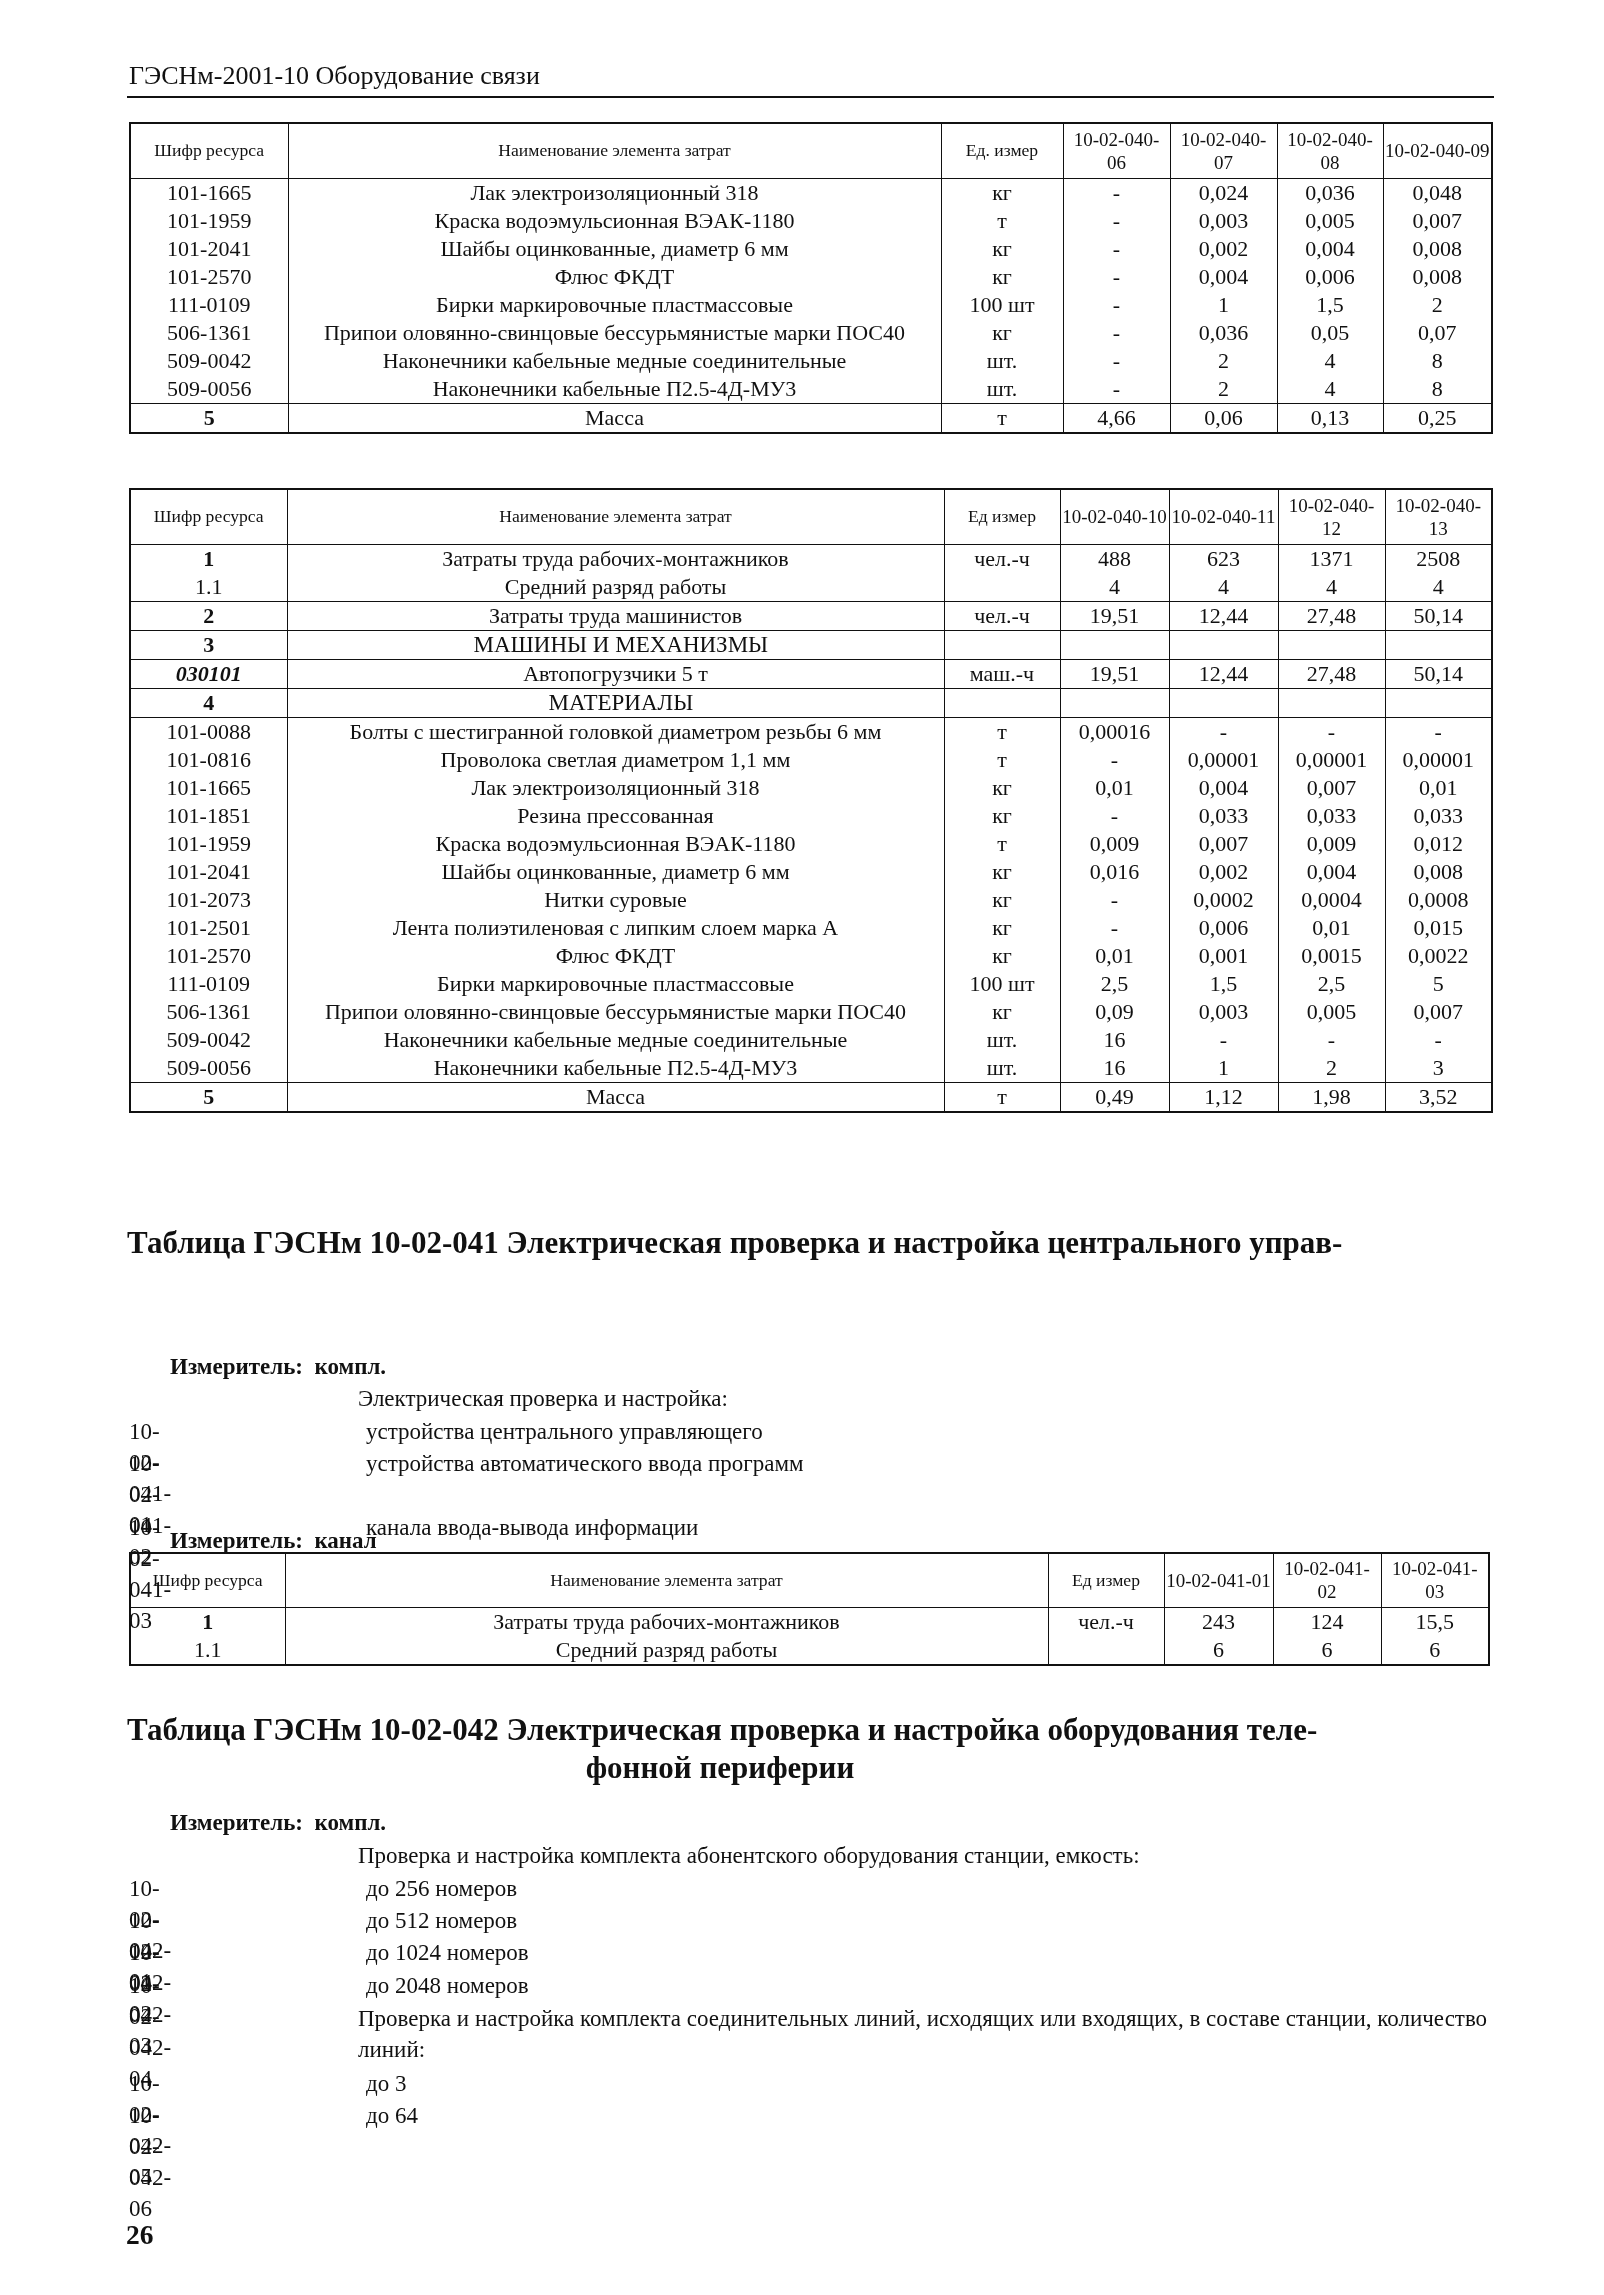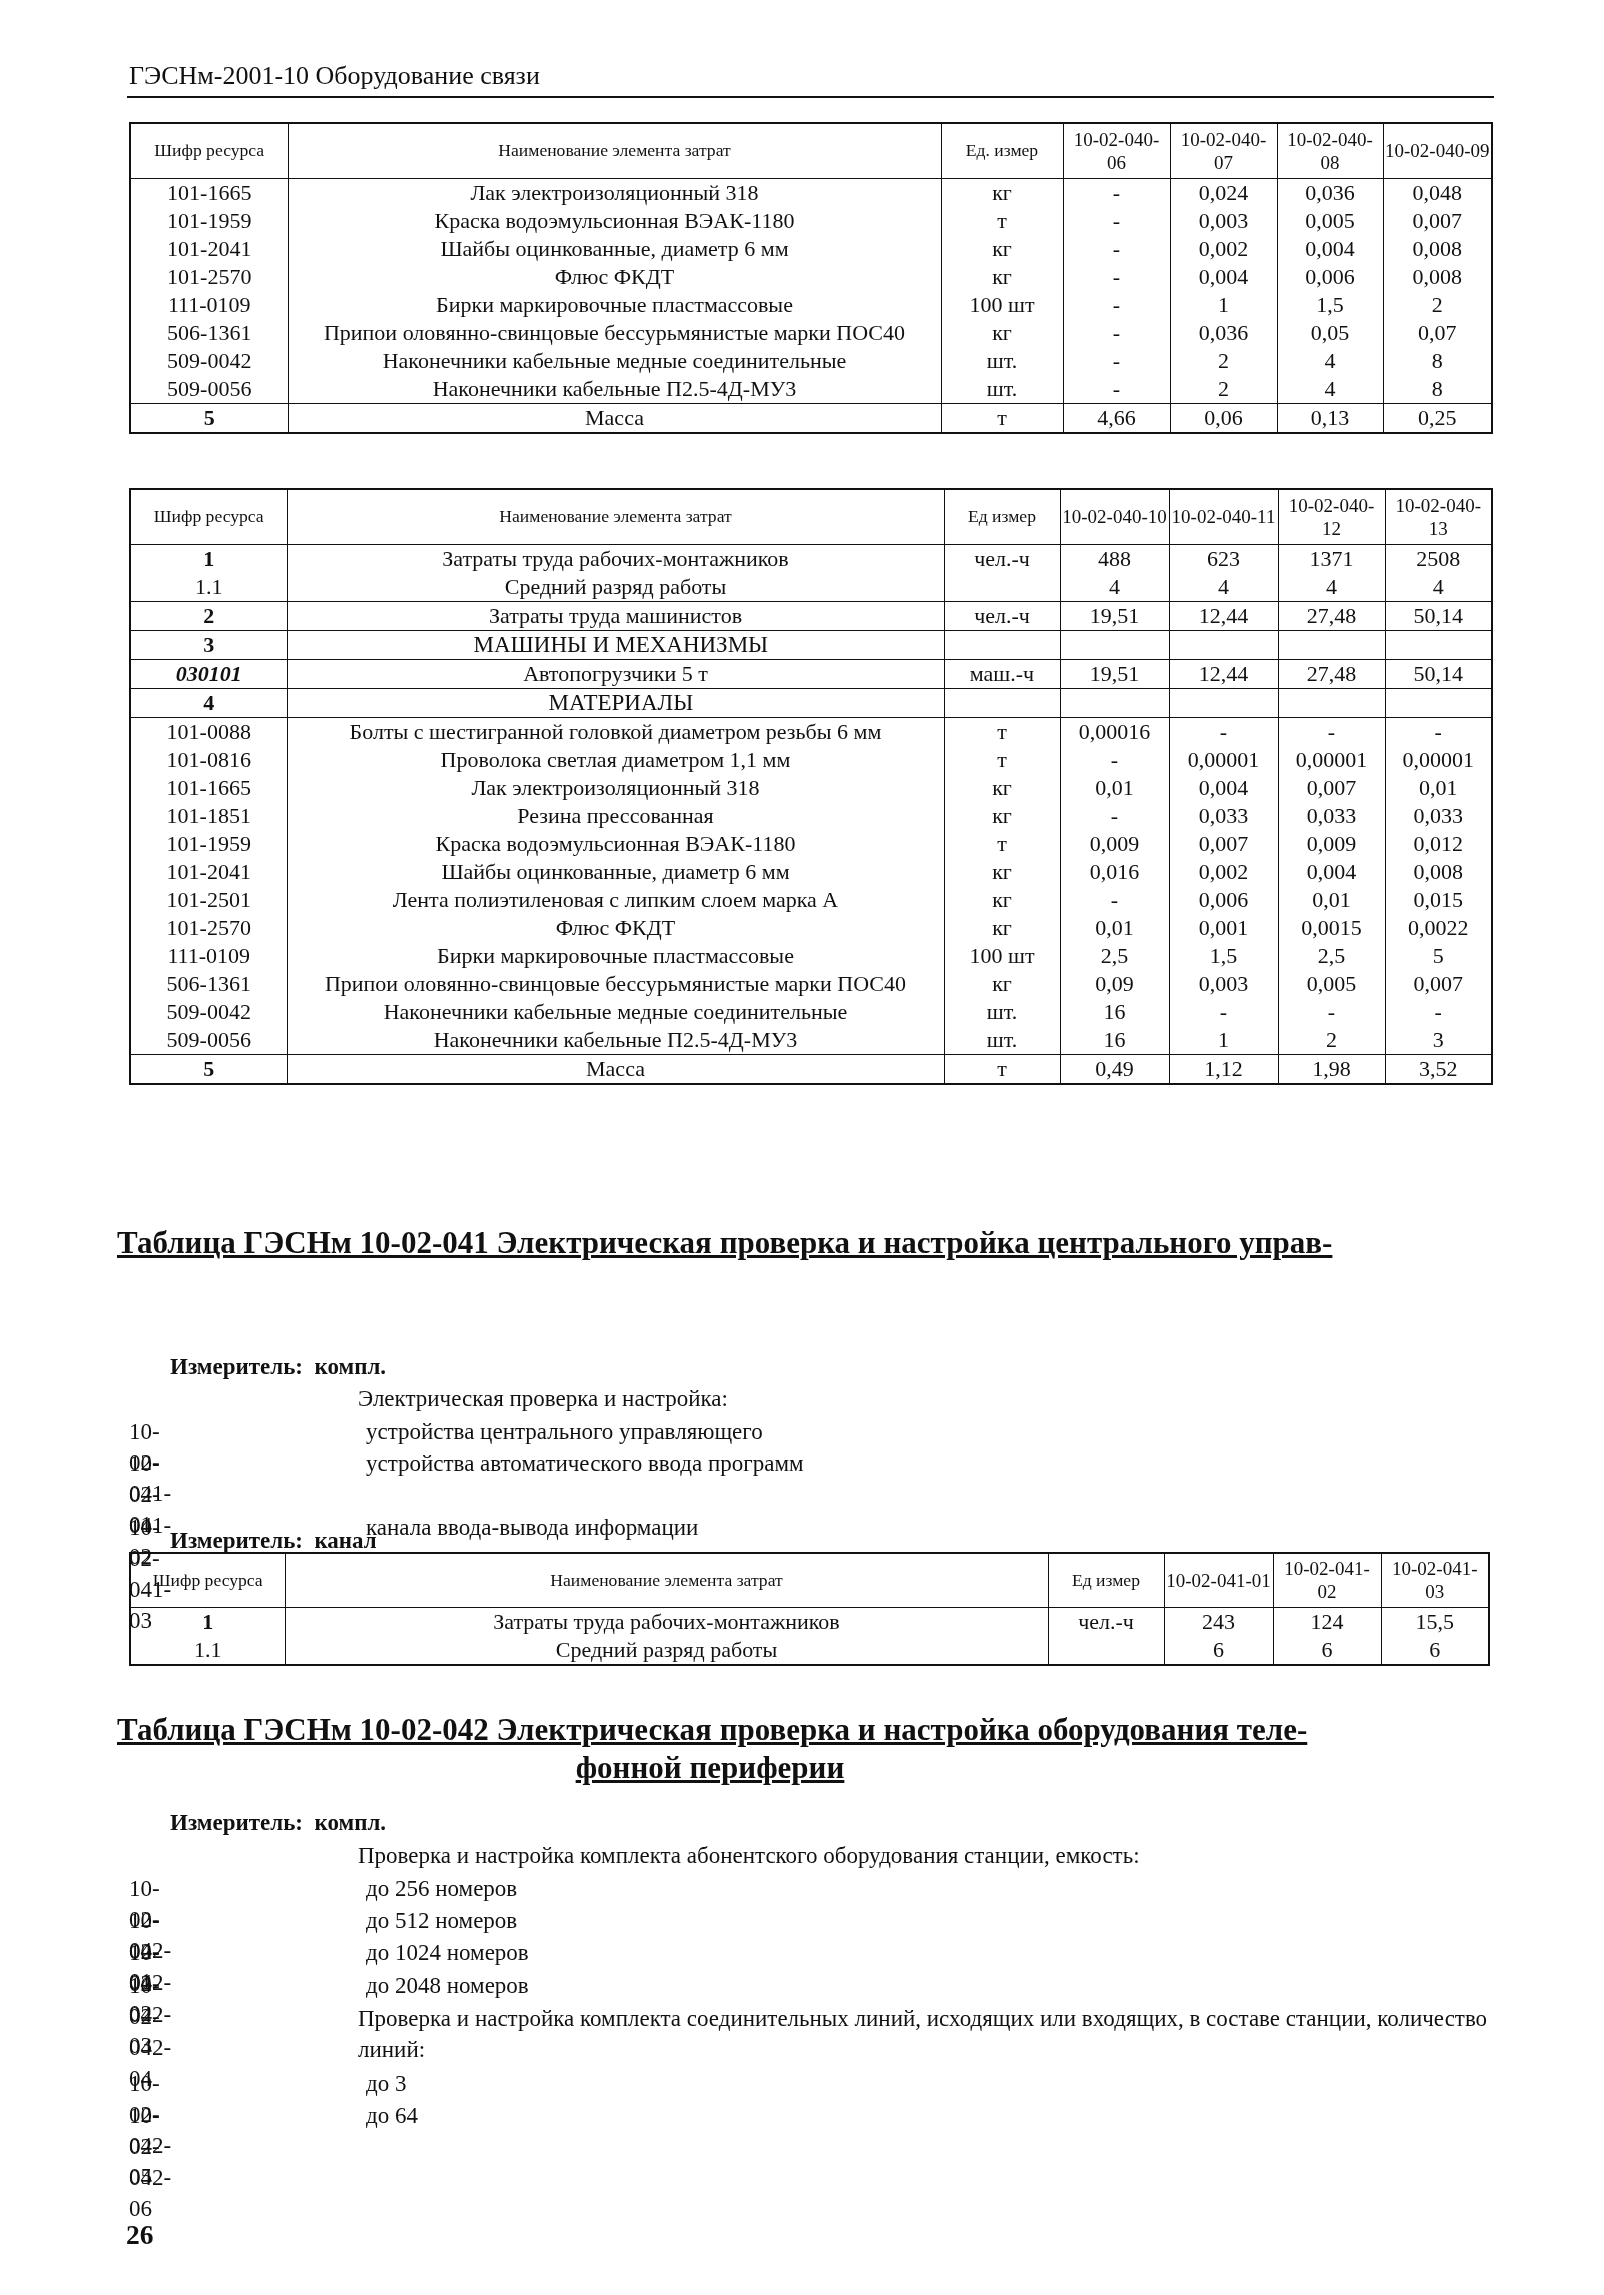--- a/index.html
+++ b/index.html
@@ -11,21 +11,21 @@
   table.grid { position:absolute; border-collapse:collapse; table-layout:fixed; font-size:22px; line-height:28px; }
   table.grid td, table.grid th { padding:0 4.6px; vertical-align:top; border-left:1.5px solid #111; border-right:1.5px solid #111; }
   table.grid thead th { font-weight:normal; font-size:17.6px; line-height:23px; vertical-align:middle; border:1.9px solid #111; text-align:center; padding:3.1px 1.5px; }
   table.grid thead th.code { font-size:19px; }
   table.grid { border:2.3px solid #111; }
   td.c { text-align:center; }
   td.l { text-align:center; padding-left:9.2px; }
   tr.sep-top td { border-top:1.9px solid #111; }
   td.sect-title { font-weight:normal; font-size:23px; padding-left:15.3px !important; }
 
-  .table-heading { position:absolute; left:117px; width:1362px; font-weight:bold; font-size:31px; line-height:38px;text-decoration:underline; }
+  .table-heading { position:absolute; left:127px; width:1362px; font-weight:bold; font-size:31px; line-height:38px; }
   .table-heading .l2 { display:block; text-align:center; padding-right:176px; }
   .meas { position:absolute; font-size:23px; line-height:31px; }
   .meas .lbl { font-weight:bold; }
   .meas-row { position:absolute; font-size:23px; line-height:31px; }
   .meas-row .code { position:absolute; left:0; }
   .meas-row .txt { position:absolute; left:237px; white-space:nowrap; }
   .meas-text { position:absolute; left:334px; font-size:23px; line-height:31px; width:1148px;margin-left:24px; }
   .page-number { position:absolute; left:126px; top:2219px; font-weight:bold; font-size:27.5px; }
 </style>
 </head>
@@ -274,20 +274,29 @@
       <tr>
         <td class="c">101-2041</td>
         <td class="l">Шайбы оцинкованные, диаметр 6 мм</td>
         <td class="c">кг</td>
         <td class="c">0,016</td>
         <td class="c">0,002</td>
         <td class="c">0,004</td>
         <td class="c">0,008</td>
       </tr>
       <tr>
+        <td class="c">101-2073</td>
+        <td class="l">Нитки суровые</td>
+        <td class="c">кг</td>
+        <td class="c">-</td>
+        <td class="c">0,0002</td>
+        <td class="c">0,0004</td>
+        <td class="c">0,0008</td>
+      </tr>
+      <tr>
         <td class="c">101-2501</td>
         <td class="l">Лента полиэтиленовая с липким слоем марка А</td>
         <td class="c">кг</td>
         <td class="c">-</td>
         <td class="c">0,006</td>
         <td class="c">0,01</td>
         <td class="c">0,015</td>
       </tr>
       <tr>
         <td class="c">101-2570</td>

